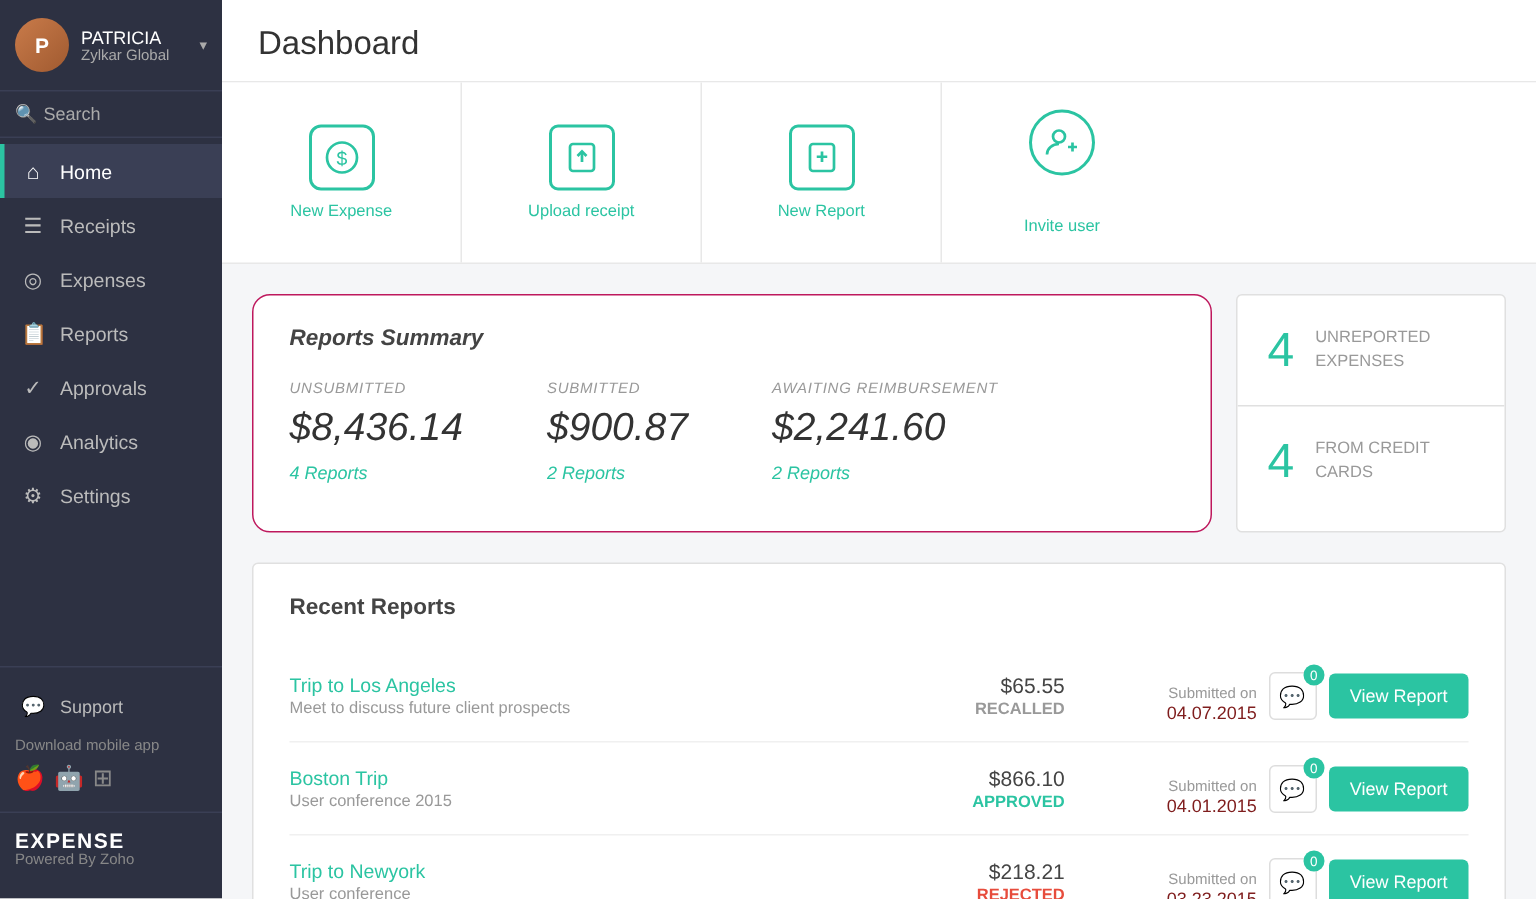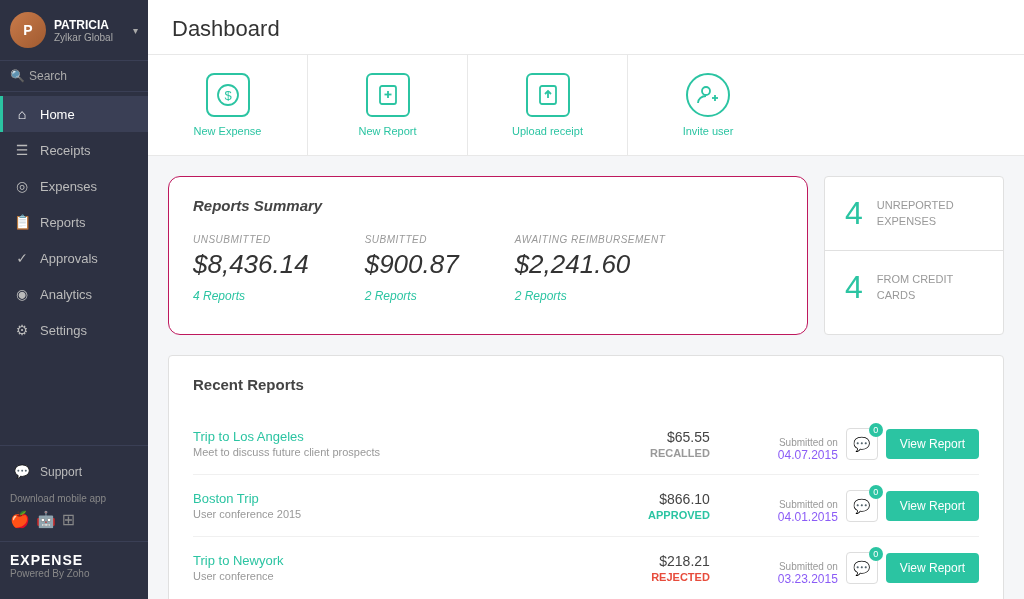--- a/index.html
+++ b/index.html
@@ -26,21 +26,21 @@
       width: 36px; height: 36px;
       border-radius: 50%;
       background: #888;
       overflow: hidden;
       flex-shrink: 0;
       display: flex; align-items: center; justify-content: center;
       font-size: 14px; font-weight: bold; color: #fff;
       background: linear-gradient(135deg, #c97b4a, #a05a30);
     }
     .sidebar-user-info { margin-left: 8px; flex: 1; }
-    .sidebar-username { font-size: 12px; font-weight: 700; color: #fff; }
+    .sidebar-username { font-size: 12px; font-weight: 400; color: #fff; }
     .sidebar-org { font-size: 10px; color: #aaa; }
     .sidebar-chevron { font-size: 10px; color: #aaa; margin-left: 4px; }
 
     .sidebar-search {
       display: flex;
       align-items: center;
       padding: 8px 10px;
       border-bottom: 1px solid #3a3f55;
     }
     .sidebar-search input {
@@ -126,21 +126,21 @@
     .quick-action-item {
       display: flex;
       flex-direction: column;
       align-items: center;
       justify-content: center;
       padding: 18px 30px;
       cursor: pointer;
       border-right: 1px solid #e8e8e8;
       min-width: 160px;
     }
-    .quick-action-item:last-child { border-right: none; }
+    .quick-action-item:last-child { border-right: none; gap: 20px; }
     .qa-icon {
       width: 44px; height: 44px;
       border: 2px solid #2bc4a2;
       border-radius: 8px;
       display: flex; align-items: center; justify-content: center;
       margin-bottom: 8px;
       color: #2bc4a2;
       font-size: 20px;
     }
     .qa-icon.receipt-icon-box { border-radius: 6px; }
@@ -259,21 +259,21 @@
     .report-status {
       font-size: 11px;
       font-weight: 600;
       margin-top: 2px;
     }
     .status-recalled { color: #999; }
     .status-approved { color: #2bc4a2; }
     .status-rejected { color: #e74c3c; }
     .report-date-col { min-width: 120px; text-align: right; margin-top: 12px; }
     .report-submitted-label { font-size: 10px; color: #999; }
-    .report-date { font-size: 12px; color: #8b5cf6; }
+    .report-date { font-size: 12px; color: #7f1d1d; }
     .report-comment-btn {
       width: 32px; height: 32px;
       border: 1px solid #ddd;
       border-radius: 4px;
       display: flex; align-items: center; justify-content: center;
       font-size: 14px;
       color: #888;
       cursor: pointer;
       position: relative;
       background: #fff;
@@ -378,38 +378,38 @@
     <div class="quick-action-item">
       <div class="qa-icon">
         <svg width="24" height="24" viewBox="0 0 24 24" fill="none" stroke="#2bc4a2" stroke-width="1.8">
           <circle cx="12" cy="12" r="10"></circle>
           <text x="12" y="17" text-anchor="middle" fill="#2bc4a2" font-size="13" font-family="Arial" stroke="none">$</text>
         </svg>
       </div>
       <span class="qa-label">New Expense</span>
     </div>
     <div class="quick-action-item">
+      <div class="qa-icon receipt-icon-box">
+        <svg width="24" height="24" viewBox="0 0 24 24" fill="none" stroke="#2bc4a2" stroke-width="1.8">
+          <rect x="4" y="3" width="16" height="18" rx="2"></rect>
+          <polyline points="12,8 12,15"></polyline>
+          <polyline points="9,11 12,8 15,11"></polyline>
+        </svg>
+      </div>
+      <span class="qa-label">Upload receipt</span>
+    </div>
+    <div class="quick-action-item">
       <div class="qa-icon report-icon-box">
         <svg width="24" height="24" viewBox="0 0 24 24" fill="none" stroke="#2bc4a2" stroke-width="1.8">
           <rect x="4" y="3" width="16" height="18" rx="2"></rect>
           <line x1="12" y1="8" x2="12" y2="15"></line>
           <line x1="8.5" y1="11.5" x2="15.5" y2="11.5"></line>
         </svg>
       </div>
       <span class="qa-label">New Report</span>
-    </div>
-    <div class="quick-action-item">
-      <div class="qa-icon receipt-icon-box">
-        <svg width="24" height="24" viewBox="0 0 24 24" fill="none" stroke="#2bc4a2" stroke-width="1.8">
-          <rect x="4" y="3" width="16" height="18" rx="2"></rect>
-          <polyline points="12,8 12,15"></polyline>
-          <polyline points="9,11 12,8 15,11"></polyline>
-        </svg>
-      </div>
-      <span class="qa-label">Upload receipt</span>
     </div>
     <div class="quick-action-item">
       <div class="qa-icon user-icon-box">
         <svg width="24" height="24" viewBox="0 0 24 24" fill="none" stroke="#2bc4a2" stroke-width="1.8">
           <circle cx="10" cy="8" r="4"></circle>
           <path d="M2 20c0-4 3.6-7 8-7"></path>
           <line x1="19" y1="12" x2="19" y2="18"></line>
           <line x1="16" y1="15" x2="22" y2="15"></line>
         </svg>
       </div>

